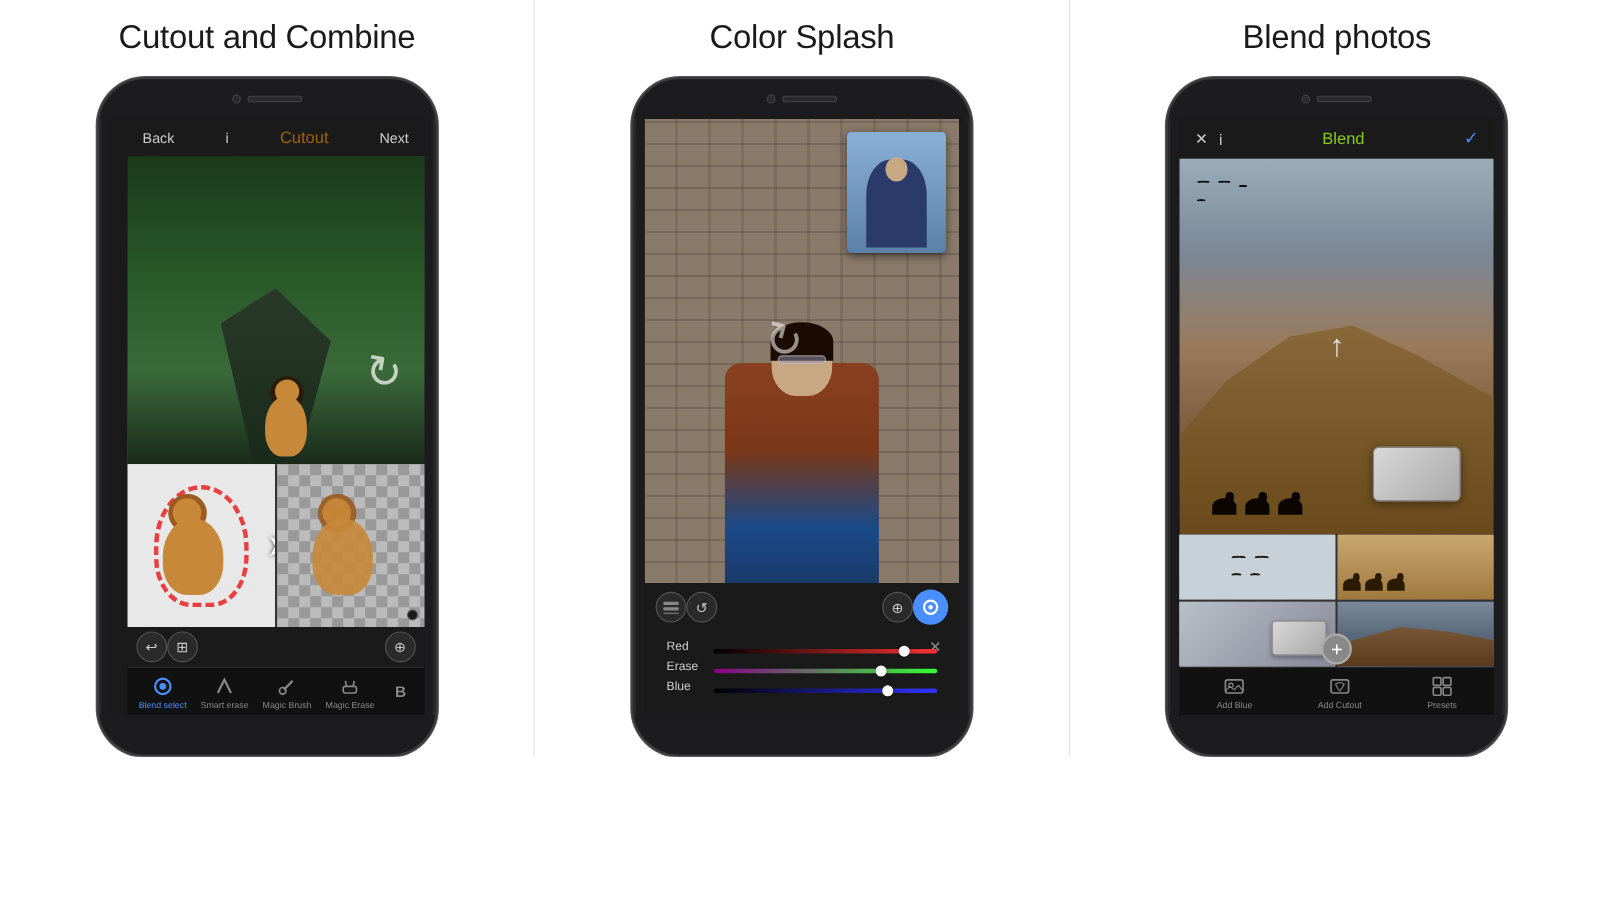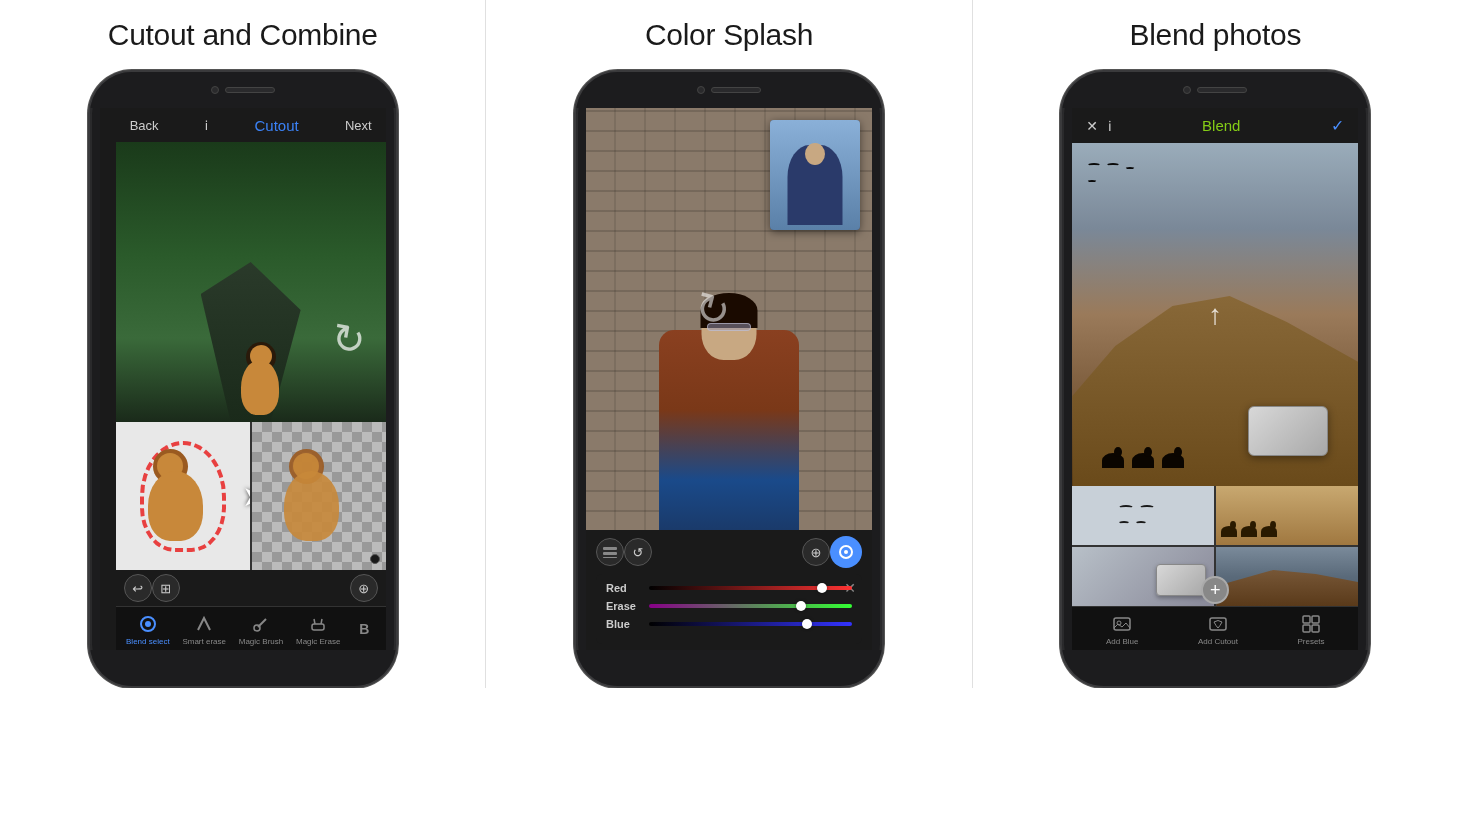--- a/index.html
+++ b/index.html
@@ -114,21 +114,21 @@
       justify-content: space-between;
       align-items: center;
       padding: 8px 14px;
       background: #1a1a1a;
     }
     .cutout-header-btn {
       color: #cccccc;
       font-size: 13px;
     }
     .cutout-header-title {
-      color: #3b82f6;
+      color: #a16207;
       font-size: 15px;
       font-weight: 500;
     }
 
     .cutout-main-image {
       width: 100%;
       height: 280px;
       background: linear-gradient(160deg, #1a2a1a 0%, #2d4a2d 30%, #4a7a4a 60%, #3a5a3a 80%, #1a2a1a 100%);
       position: relative;
       overflow: hidden;
@@ -298,24 +298,23 @@
     .close-x {
       position: absolute;
       right: 6px;
       top: 6px;
       color: #888;
       font-size: 14px;
     }
 
     .slider-row {
       display: flex;
-      align-items: center;
+      align-items: flex-end;
       margin-bottom: 6px;
       gap: 8px;
-      font-weight: bold;
     }
     .slider-label {
       color: #ccc;
       font-size: 11px;
       width: 35px;
       flex-shrink: 0;
     }
     .slider-track {
       flex: 1;
       height: 4px;

